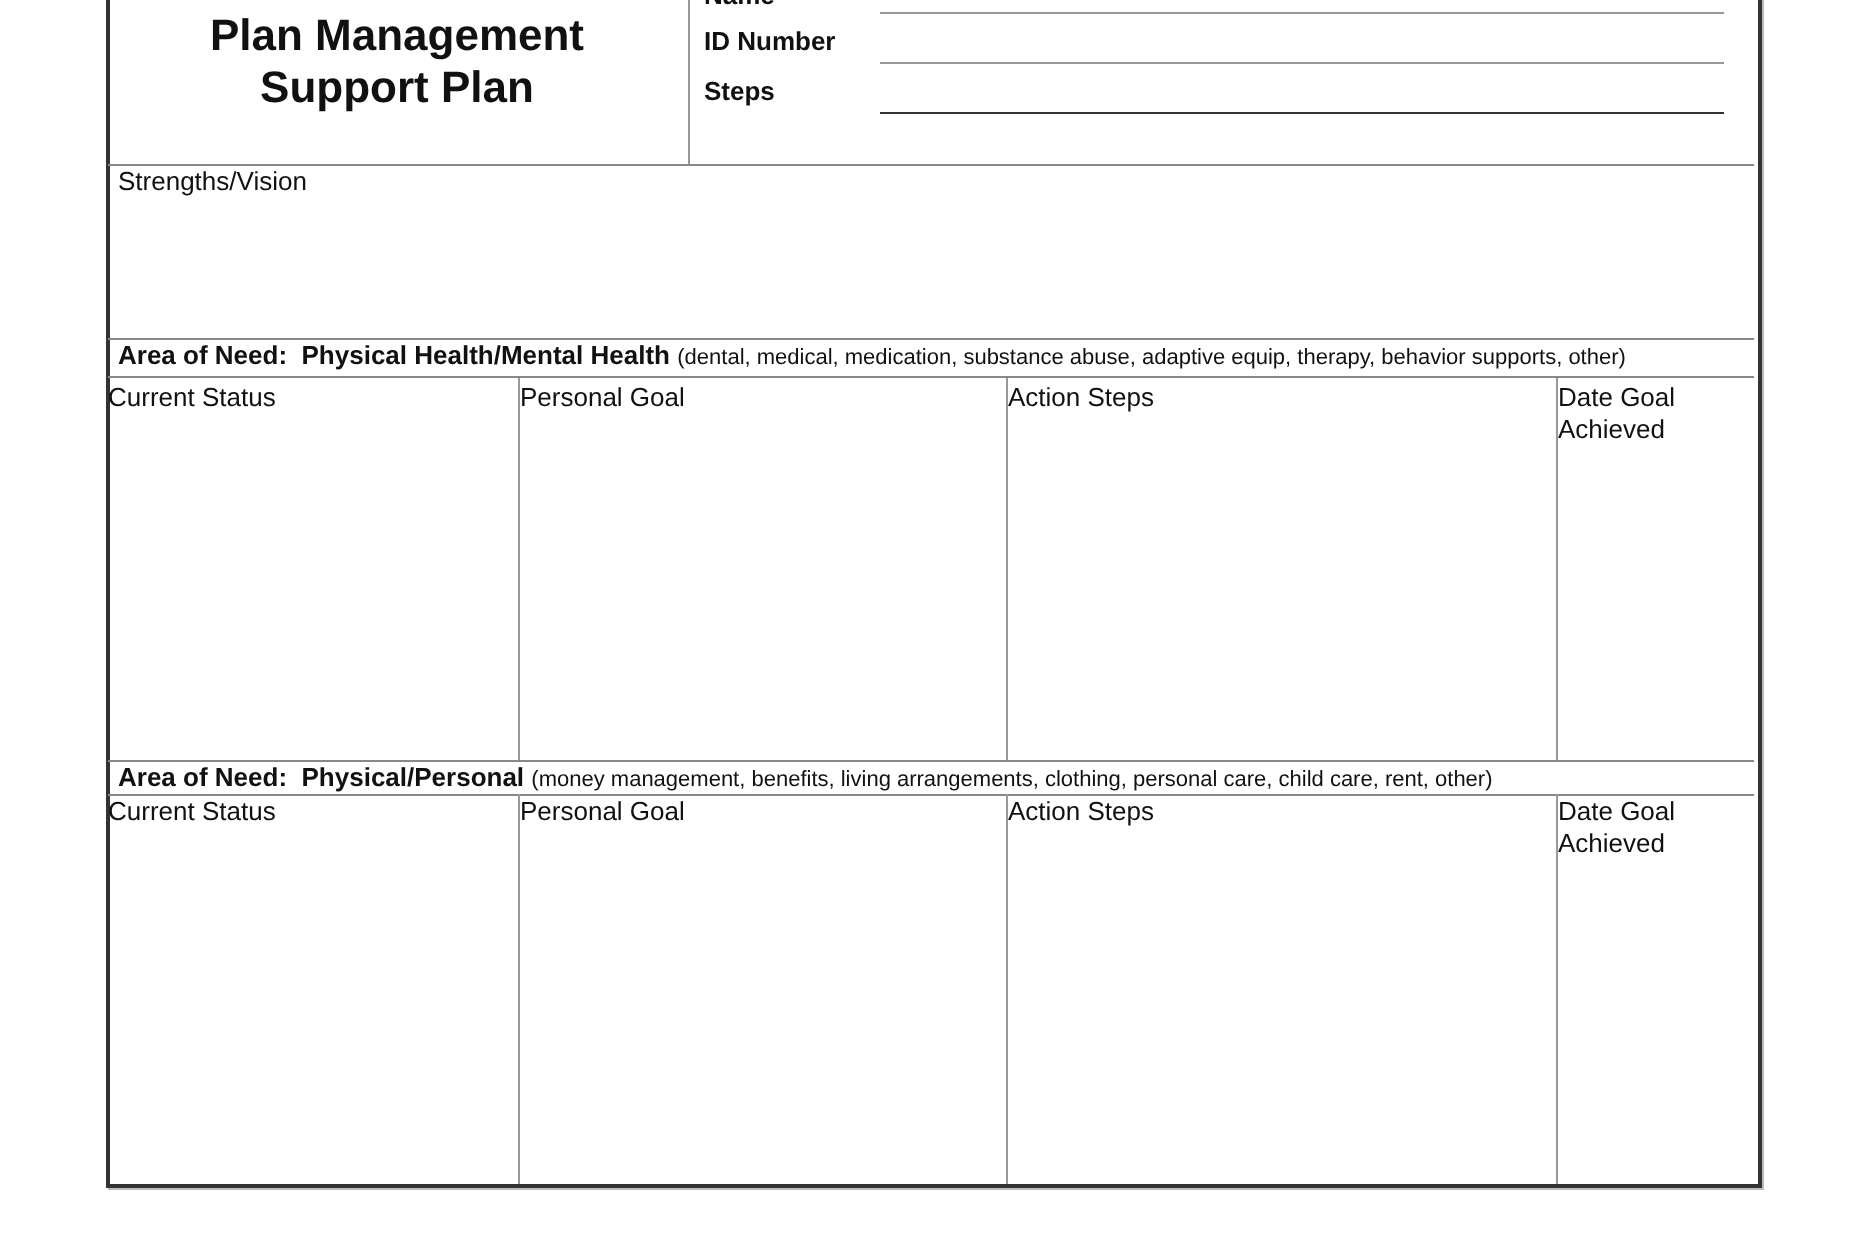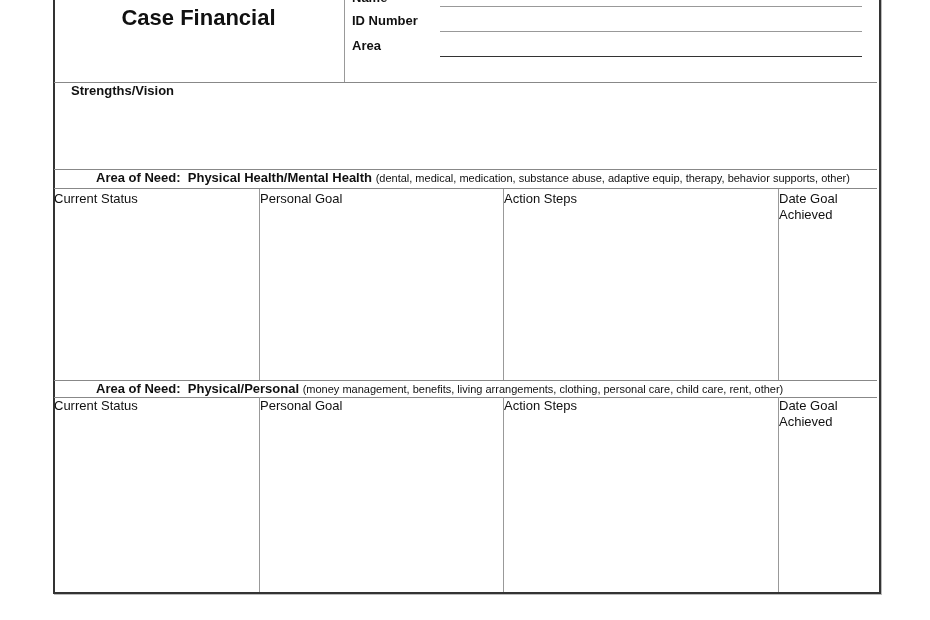--- a/index.html
+++ b/index.html
@@ -3,44 +3,45 @@
 <meta charset="utf-8">
 <style>
   html, body { margin:0; padding:0; background:#ffffff; }
   body { width:930px; height:620px; position:relative; overflow:hidden; font-family:"Liberation Sans", sans-serif; color:#111; }
   .form { position:absolute; left:53px; top:-10px; width:824px; height:602px; border-left:2px solid #333; border-right:2px solid #333; border-bottom:2px solid #333; box-shadow: 1px 1px 0 #bbb; }
   .hline { position:absolute; height:1px; background:#888; }
   .vline { position:absolute; width:1px; background:#999; }
   .title { position:absolute; left:55px; top:5px; width:287px; text-align:center; font-weight:bold; font-size:22px; line-height:26px; }
   .flabel { position:absolute; font-weight:bold; font-size:13px; text-align:left; width:80px; }
   .fline { position:absolute; left:440px; width:422px; height:1px; background:#999; }
-  .section-label { position:absolute; font-weight:bold; font-size:13px;margin-left:12px; }
-  .area { position:absolute; left:59px; font-size:13px; white-space:nowrap;margin-left:37px; }
+  .section-label { position:absolute; font-weight:normal; font-size:13px; }
+  .area { position:absolute; left:59px; font-size:13px; white-space:nowrap; }
   .area b { font-weight:bold; }
   .area .hint { font-size:11px; font-weight:normal; }
   .colhdr { position:absolute; font-weight:normal; font-size:13px; text-align:left; line-height:16px; }
   .cell { position:absolute; }
 </style>
 </head>
 <body>
 
 <div class="form"></div>
 
 <div class="vline" style="left:344px; top:0; height:82px;"></div>
 <div class="title">
-  <div>Case Financial</div>
+  <div>Plan Management</div>
+  <div>Support Plan</div>
 </div>
 
 <div class="flabel" style="left:352px; top:-10px;">Name</div>
 <div class="fline" style="top:6px;"></div>
 
 <div class="flabel" style="left:352px; top:13px;">ID Number</div>
 <div class="fline" style="top:31px;"></div>
 
-<div class="flabel" style="left:352px; top:38px;">Area</div>
+<div class="flabel" style="left:352px; top:38px;">Steps</div>
 <div class="fline" style="top:56px; background:#333;"></div>
 
 <div class="hline" style="left:54px; width:823px; top:82px;"></div>
 
 <div class="section-label" style="left:59px; top:83px;">Strengths/Vision</div>
 <div class="cell" style="left:55px; top:100px; width:820px; height:68px;"></div>
 <div class="hline" style="left:54px; width:823px; top:169px;"></div>
 
 <div class="area" style="top:170px;">
   <b>Area of Need:</b>&nbsp;

